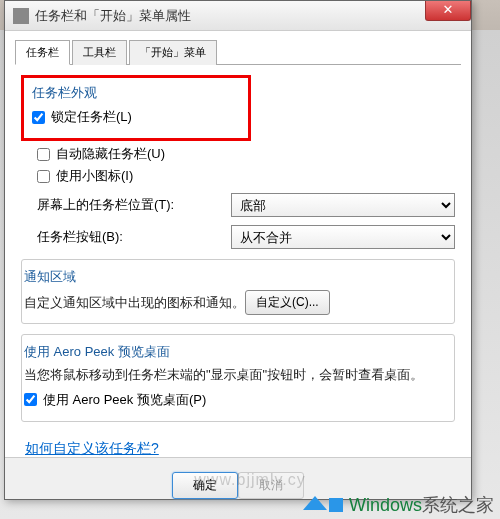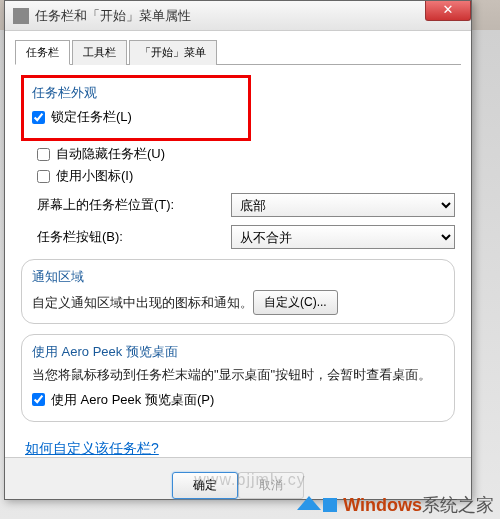--- a/index.html
+++ b/index.html
@@ -111,23 +111,23 @@
     .form-row select {
       flex: 1;
       height: 24px;
       border: 1px solid #888;
       background: linear-gradient(#fff,#eee);
       font-size: 13px;
       padding: 0 4px;
     }
     .group {
       border: 1px solid #ccc;
-      border-radius: 13px;
+      border-radius: 3px;
       margin: 10px 0;
-      padding: 8px 10px;
+      padding: 8px 2px;
       position: relative;
     }
     .group-title { color: #1a5a9a; margin-bottom: 4px; font-size: 13px; }
     .group-desc { font-size: 13px; color: #222; margin-bottom: 6px; line-height: 1.5; }
     .btn {
       border: 1px solid #888;
       background: linear-gradient(#fdfdfd,#e6e6e6);
       padding: 3px 10px;
       font-size: 12px;
       cursor: pointer;
@@ -165,21 +165,21 @@
       margin-right: 2px;
       position: relative;
       top: -2px;
     }
     .watermark .logo-sq {
       width: 14px; height: 14px;
       background: #2a96e8;
       display: inline-block;
       margin-right: 6px;
     }
-    .watermark b { color: #c2410c; font-weight: bold; }
+    .watermark b { color: #15803d; font-weight: normal; }
     .watermark .wtext { font-size: 18px; }
     .url-wm {
       position: absolute;
       left: 50%; transform: translateX(-50%);
       bottom: 30px;
       color: rgba(120,120,120,0.35);
       font-size: 16px;
       letter-spacing: 1px;
       z-index: 40;
       pointer-events: none;

